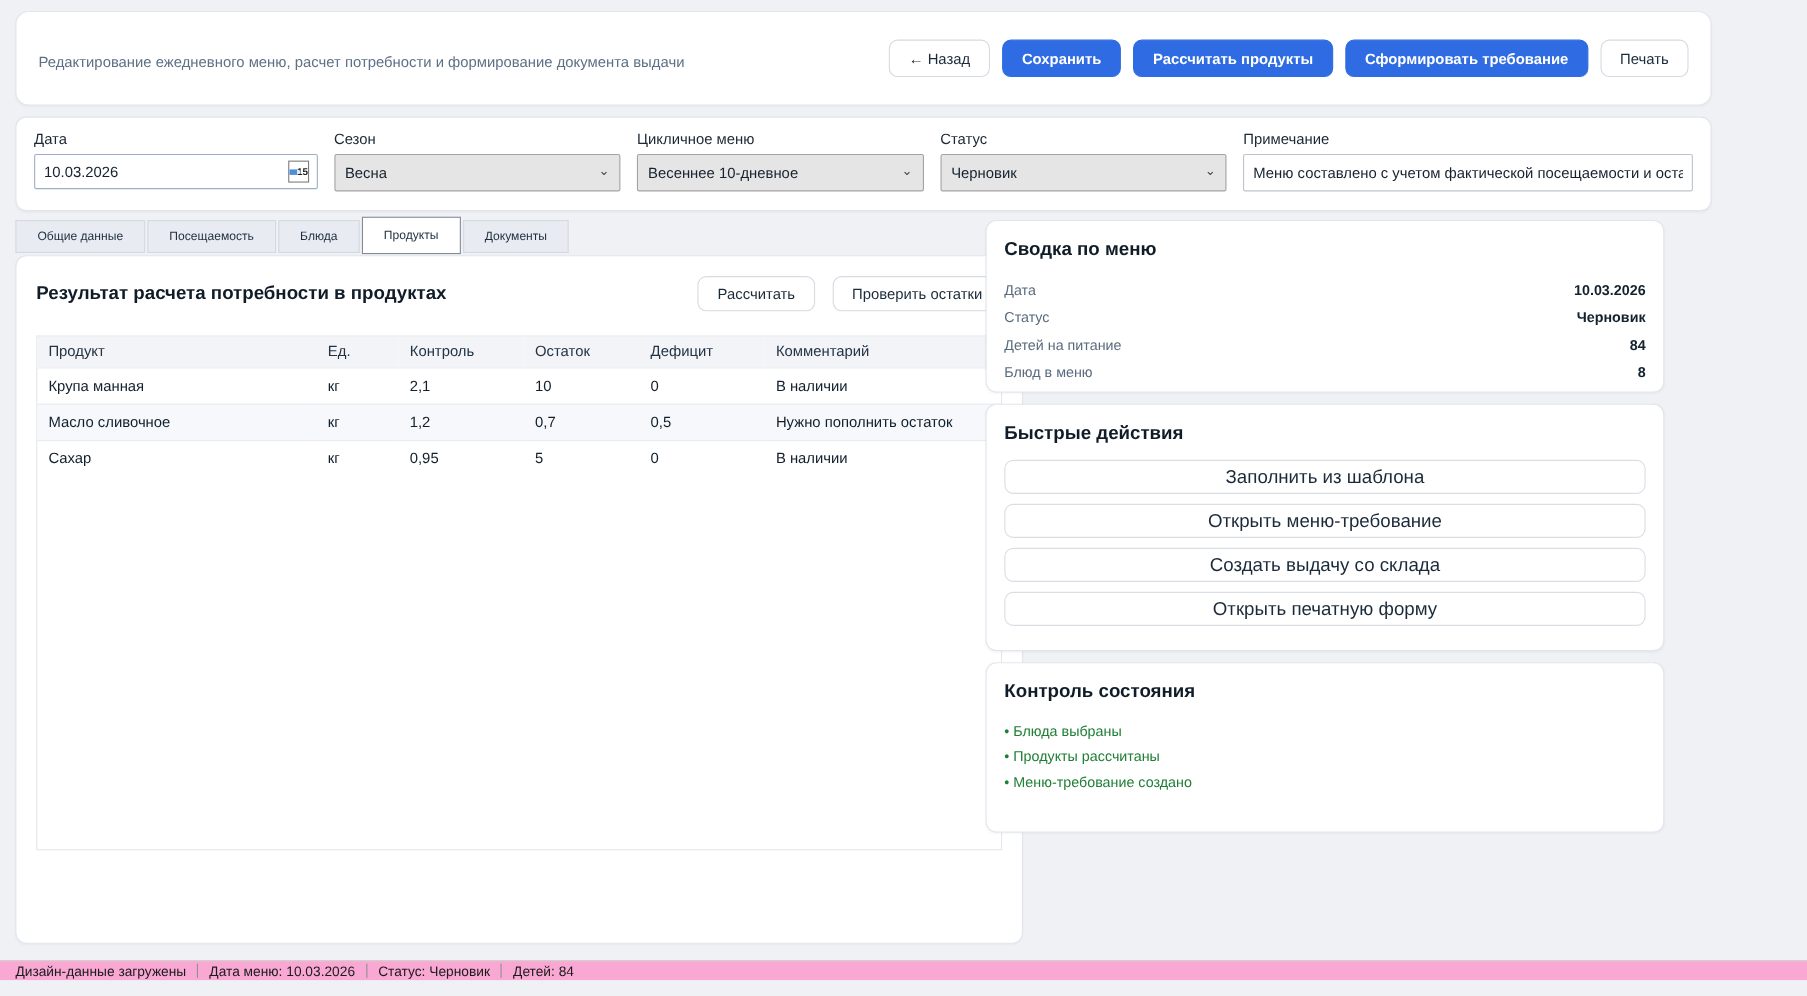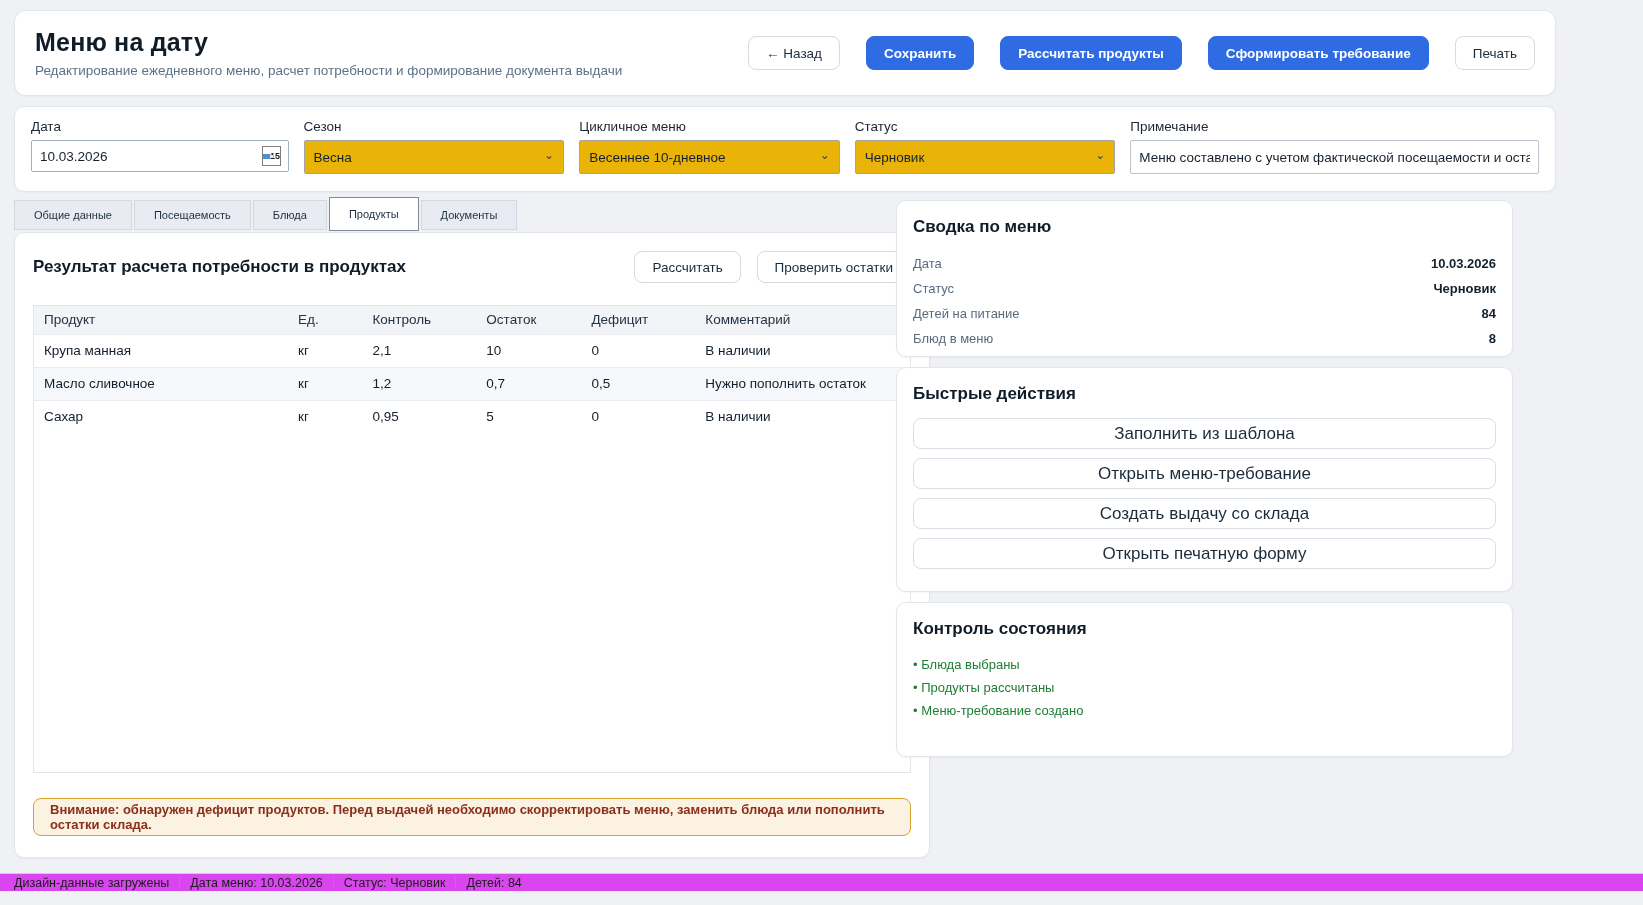--- a/index.html
+++ b/index.html
@@ -20,21 +20,21 @@
   }
 
   
   .header-card {
     position:absolute; left:14px; top:10px; width:1542px; height:86px;
     display:flex; justify-content:space-between; align-items:center;
     padding:0 20px;
   }
   .page-title { font-size:25px; font-weight:bold; color:#101c28; letter-spacing:.2px; }
   .page-subtitle { font-size:13.5px; color:#5d7186; margin-top:6px; }
-  .header-actions { display:flex; gap:26px; align-items:center;justify-content:center; }
+  .header-actions { display:flex; gap:11px; align-items:center;justify-content:center; }
   .btn {
     display:inline-flex; align-items:center; justify-content:center;
     height:34px; padding:0 17px; border-radius:8px;
     font-size:13.5px; cursor:pointer; white-space:nowrap;
     font-family:"Liberation Sans", sans-serif;
   }
   .btn-secondary { background:#fff; border:1px solid #d6dbe2; color:#1c2b3a; }
   .btn-primary { background:#2f6ce3; border:1px solid #2f6ce3; color:#fff; font-weight:600; }
 
   
@@ -58,21 +58,21 @@
     display:flex; align-items:center; justify-content:center; cursor:pointer;
   }
   .cal-glyph {
     width:19px; height:20px; border:1px solid #7d7d7d; background:#fff;
     display:flex; align-items:center; overflow:hidden;
   }
   .cal-top { width:100%; height:5px; background:#4d8edb; position:relative; }
   .cal-top::after { content:""; position:absolute; left:7px; top:1px; width:3px; height:3px; background:#dce9f7; }
   .cal-day { font-size:9px; line-height:12px; color:#222; font-weight:bold; }
   .select {
-    height:34px; background:#eab308; border:1px solid #a3a3a3; border-radius:2px;
+    height:34px; background:#e5e5e5; border:1px solid #a3a3a3; border-radius:2px;
     display:flex; align-items:center; padding:0 26px 0 9px; position:relative;
     color:#16222f; cursor:pointer;
   }
   .select::after {
     content:"⌄"; position:absolute; right:9px; top:45%; transform:translateY(-50%);
     font-size:12px; color:#444;
   }
 
   
   .tabs { position:absolute; left:14px; top:200px; display:flex; z-index:3; }
@@ -132,32 +132,31 @@
     display:flex; align-items:center; justify-content:center; margin-bottom:9px;
     font-family:"Liberation Sans", sans-serif;
   }
   .control-card { height:155px; }
   .ctl-item { color:#1e7e34; font-size:13px; padding:4px 0; }
   .ctl-item::before { content:"• "; color:#1e7e34; }
 
   
   .statusbar {
     position:absolute; left:0; top:873px; width:1643px; height:18px;
-    background:#d946ef; border-top:1px solid #d2cfca;
+    background:#f9a8d4; border-top:1px solid #d2cfca;
     display:flex; align-items:center; padding-left:14px;
     font-size:12.5px; color:#1b1b1b;
   }
   .sb-div { width:1px; height:13px; background:#8f8f8f; margin:0 10px; }
 </style>
 </head>
 <body>
 
 <div class="card header-card">
   <div>
-    <div class="page-title">Меню на дату</div>
     <div class="page-subtitle">Редактирование ежедневного меню, расчет потребности и формирование документа выдачи</div>
   </div>
   <div class="header-actions">
     <button class="btn btn-secondary">← Назад</button>
     <button class="btn btn-primary">Сохранить</button>
     <button class="btn btn-primary">Рассчитать продукты</button>
     <button class="btn btn-primary">Сформировать требование</button>
     <button class="btn btn-secondary">Печать</button>
   </div>
 </div>
@@ -250,23 +249,20 @@
           <td class="c-unit">кг</td>
           <td class="c-req">0,95</td>
           <td class="c-rem">5</td>
           <td class="c-def">0</td>
           <td class="c-com">В наличии</td>
         </tr>
       </tbody>
     </table>
   </div>
 
-  <div class="warning-box">
-    <span>Внимание: обнаружен дефицит продуктов. Перед выдачей необходимо скорректировать меню, заменить блюда или пополнить остатки склада.</span>
-  </div>
 </div>
 
 <div class="sidebar">
 
   <div class="card side-card summary-card">
     <div class="side-title">Сводка по меню</div>
     <div class="sum-row">
       <span class="sum-label">Дата</span>
       <span class="sum-value">10.03.2026</span>
     </div>

